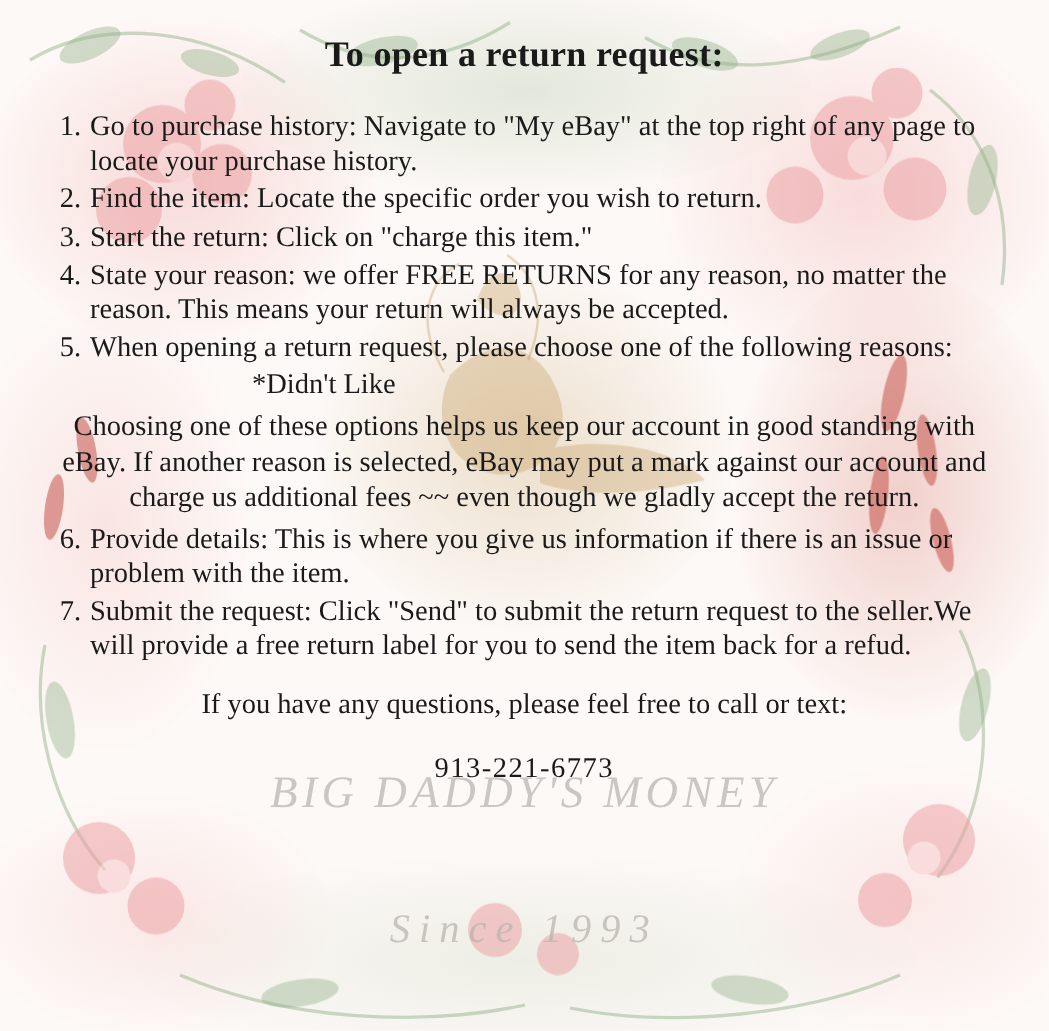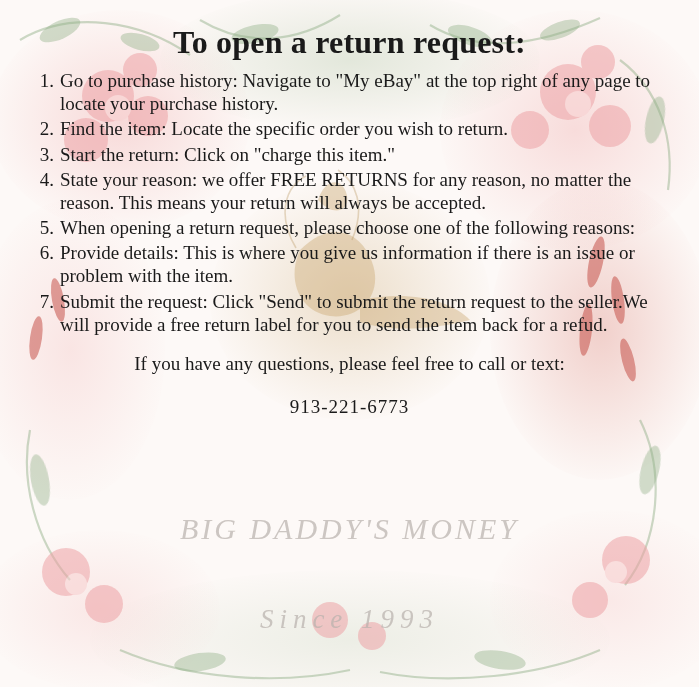--- a/index.html
+++ b/index.html
@@ -52,23 +52,23 @@
   
   #content {
     position: relative;
     z-index: 2;
     padding: 24px 18px 0 18px;
     box-sizing: border-box;
   }
 
   #doc-title {
     text-align: center;
-    font-size: 32px;
+    font-size: 24px;
     font-weight: bold;
-    margin: 0 0 8px 0;
+    margin: 0 0 22px 0;
     letter-spacing: 0.2px;
   }
 
   ol.steps {
     list-style: none;
     margin: 0;
     padding: 0;
   }
   ol.steps > li {
     position: relative;
@@ -246,22 +246,24 @@
       <span class="num">4.</span>
       <span class="txt">State your reason: we offer FREE RETURNS for any reason, no matter the reason. This means your return will always be accepted.</span>
     </li>
     <li>
       <span class="num">5.</span>
       <span class="txt">When opening a return request, please choose one of the following reasons:</span>
     </li>
   </ol>
 
   <ul class="reason-list">
+    <li>*Didn't Like</li>
   </ul>
 
+  <p class="para">Choosing one of these options helps us keep our account in good standing with eBay. If another reason is selected, eBay may put a mark against our account and charge us additional fees ~~ even though we gladly accept the return.</p>
 
   <ol class="steps">
     <li>
       <span class="num">6.</span>
       <span class="txt">Provide details: This is where you give us information if there is an issue or problem with the item.</span>
     </li>
     <li>
       <span class="num">7.</span>
       <span class="txt">Submit the request: Click "Send" to submit the return request to the seller.We will provide a free return label for you to send the item back for a refud.</span>
     </li>

